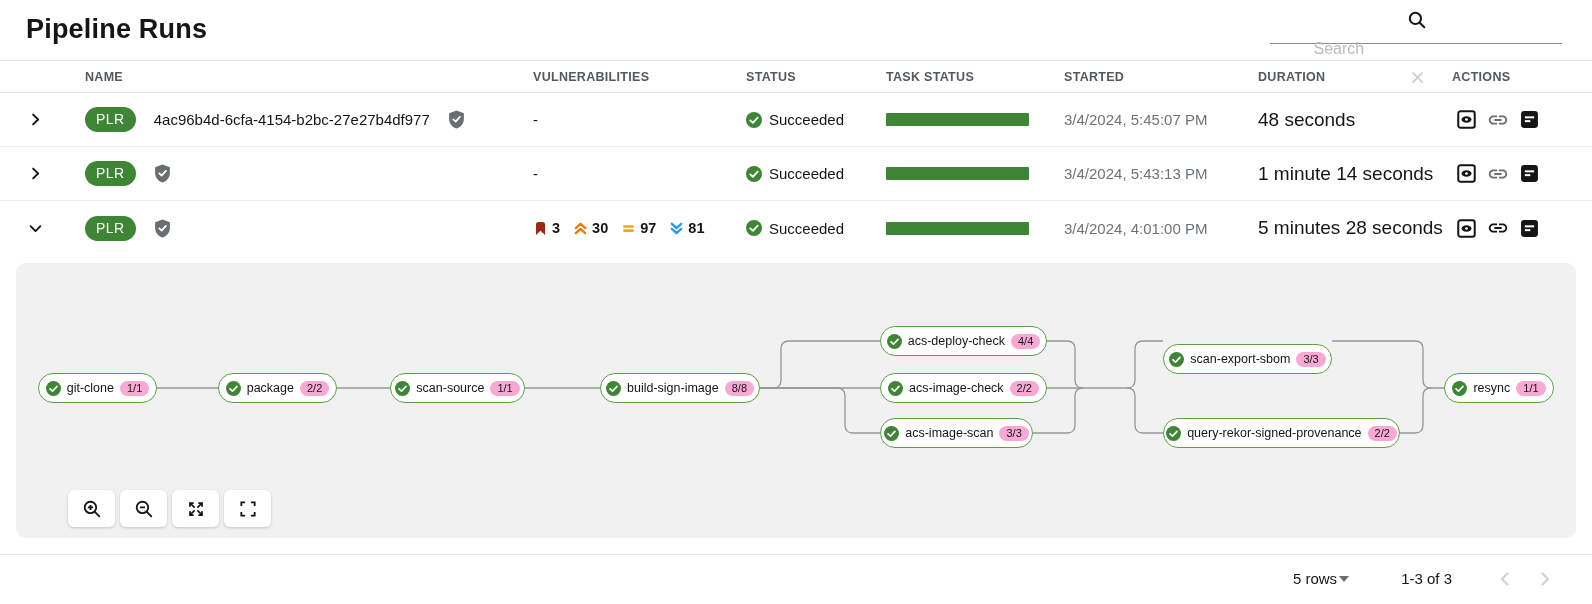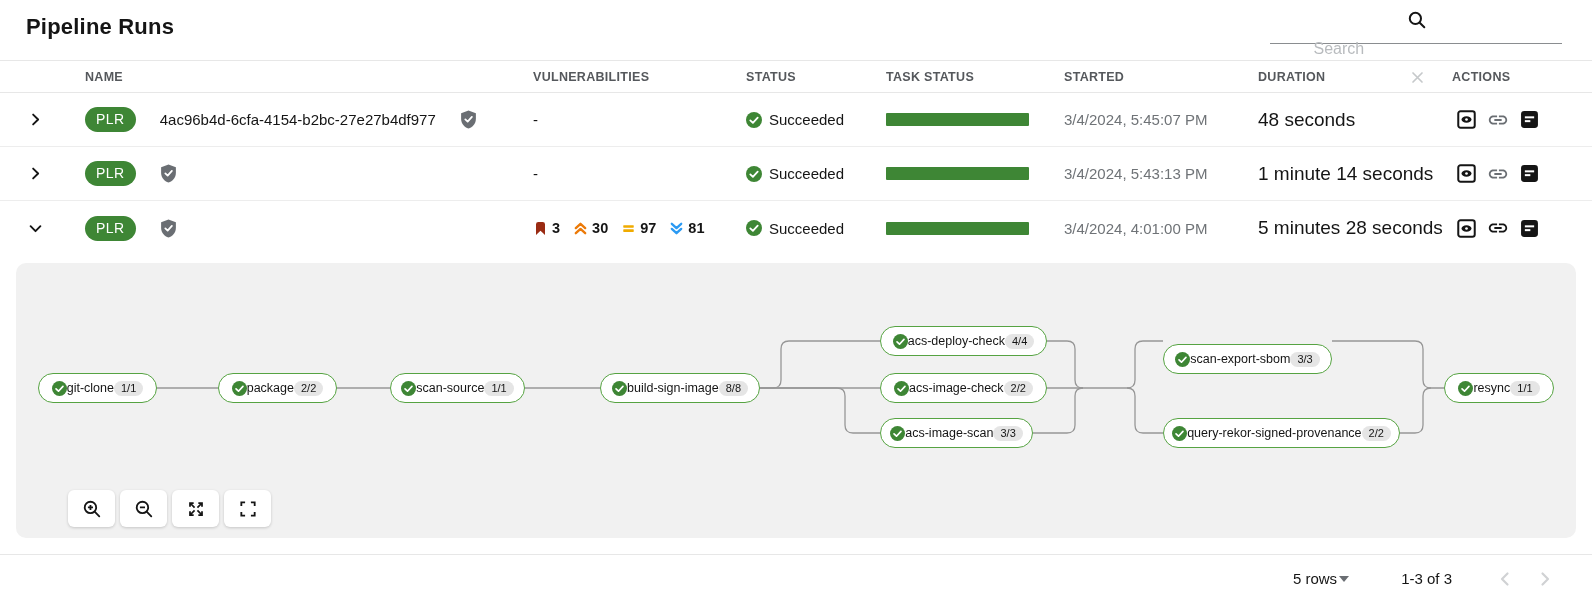--- a/index.html
+++ b/index.html
@@ -3,41 +3,41 @@
 <meta charset="utf-8">
 <style>
   * { box-sizing: border-box; margin: 0; padding: 0; }
   html,body { width:1592px; height:604px; }
   body {
     font-family: "Liberation Sans", sans-serif;
     background:#fff; color:#151515; overflow:hidden; position:relative;
   }
   
   .top { height:60px; position:relative; }
-  .page-title { font-size:22px; font-weight:700; padding:14px 0 0 26px; letter-spacing:.2px; }
+  .page-title { font-size:27px; font-weight:700; padding:14px 0 0 26px; letter-spacing:.2px; }
   .search-box {
     position:absolute; top:10px; right:30px; width:292px; height:34px;
     display:flex; align-items:center; gap:10px;
     border-bottom:1px solid #8a8d90; padding:0 4px 2px 6px;flex-direction:column;
   }
   .search-box input {
     flex:1; border:none; outline:none; font-size:16px; font-family:inherit; color:#151515; background:transparent;
   }
   .search-box input::placeholder { color:#b8bbbe; }
   .clear-btn { background:none; border:none; cursor:pointer; display:flex; padding:2px; }
   
   .grid { display:grid; grid-template-columns:70px 463px 213px 140px 178px 194px 194px 1fr; align-items:center; }
   .thead { height:33px; border-top:1px solid #e7e7e7; border-bottom:1px solid #e7e7e7; }
   .th { font-size:12.5px; font-weight:700; color:#55585c; letter-spacing:.3px; }
   .th.name { padding-left:15px; }
   .row { height:54px; border-bottom:1px solid #ededed; }
   .row.expanded { border-bottom:none; }
   .toggle-cell { display:flex; justify-content:center; }
   .toggle-btn { background:none; border:none; cursor:pointer; display:flex; padding:4px; }
-  .cell-name { display:flex; align-items:center; gap:24px; padding-left:15px; }
+  .cell-name { display:flex; align-items:center; gap:18px; padding-left:15px; }
   .plr-badge {
     background:#3e8635; color:#fff; font-size:14px; line-height:1;
     padding:5px 11px 6px; border-radius:13px; letter-spacing:.5px;
   }
   .run-name { font-size:15px; cursor:pointer; }
   .vuln-cell { display:flex; align-items:center; gap:13px; font-size:15px; }
   .vuln-item { display:flex; align-items:center; gap:4px; }
   .vuln-count { font-weight:700; font-size:14.5px; }
   .dash { font-size:15px; }
   .status-cell { display:flex; align-items:center; gap:7px; font-size:15px; }
@@ -50,26 +50,26 @@
   .link-dark { color:#151515; }
   
   .graph-panel {
     position:relative; margin:8px 16px 0; height:275px;
     background:#f1f1f1; border-radius:10px; overflow:hidden;
   }
   .edges { position:absolute; left:0; top:0; }
   .node {
     position:absolute; height:30px; background:#fff;
     border:1.5px solid #56a342; border-radius:15px;
-    display:flex; align-items:center; justify-content:center; 
+    display:flex; align-items:center; justify-content:center; gap:6px;
     padding:0 6px; white-space:nowrap; overflow:hidden; cursor:pointer;
   }
   .node .tlabel { font-size:12.5px; color:#151515; }
   .node .tbadge {
-    background:#e5e5e5; border-radius:9px; font-size:11px; color:#151515;
+    background:#f9a8d4; border-radius:9px; font-size:11px; color:#151515;
     padding:2px 7px; line-height:1;
   }
   .graph-controls { position:absolute; left:52px; top:227px; display:flex; gap:5px; }
   .ctrl-btn {
     width:47px; height:37px; background:#fff; border:none; border-radius:6px;
     box-shadow:0 1px 3px rgba(0,0,0,.18); cursor:pointer;
     display:flex; align-items:center; justify-content:center;
   }
   
   .table-end { border-top:1px solid #e7e7e7; margin-top:16px; }

